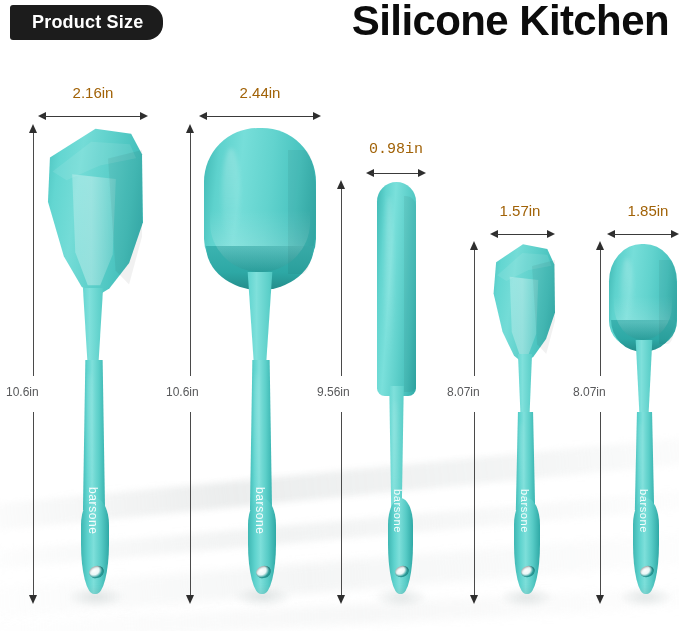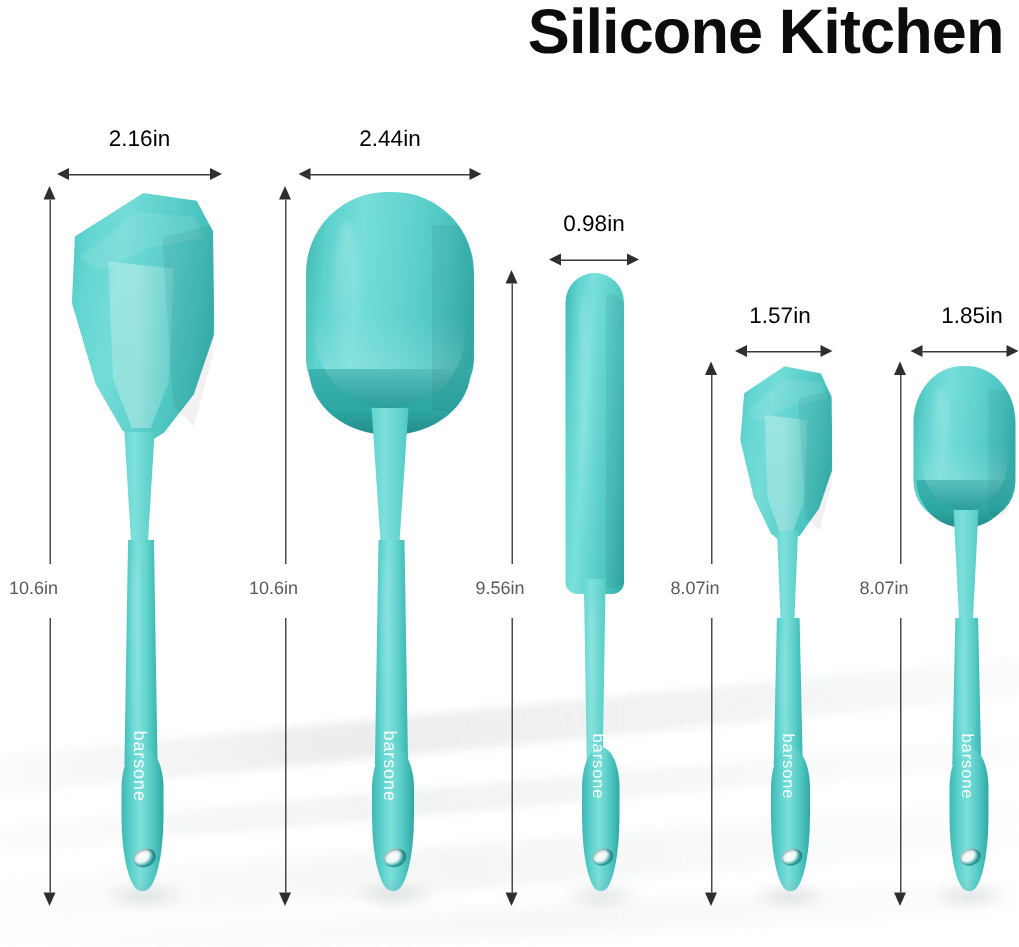--- a/index.html
+++ b/index.html
@@ -41,21 +41,21 @@
 
   
   #title{
     position:absolute;right:10px;top:-2px;width:420px;
     text-align:right;
     font-size:42px;line-height:46px;font-weight:bold;
     color:#0c0c0c;letter-spacing:-.6px;
   }
 
   
-  .wlabel{position:absolute;color:#000000;font-size:15px;white-space:nowrap;text-align:center;}
+  .wlabel{position:absolute;color:#a16207;font-size:15px;white-space:nowrap;text-align:center;}
   .hlabel{position:absolute;color:#58595b;font-size:12px;white-space:nowrap;}
 
   
   .warrow{position:absolute;height:9px;}
   .warrow .shaft{position:absolute;left:5px;right:5px;top:4px;height:1px;background:#3a3a3a;}
   .warrow .hd{position:absolute;top:0;width:0;height:0;border-top:4.5px solid transparent;border-bottom:4.5px solid transparent;}
   .warrow .hd.l{left:0;border-right:8px solid #2e2e2e;}
   .warrow .hd.r{right:0;border-left:8px solid #2e2e2e;}
 
   
@@ -146,20 +146,23 @@
 </head>
 <body>
 
 <div id="stage">
 
   <div class="bg-reflect r1"></div>
   <div class="bg-reflect r2"></div>
   <div class="bg-reflect r3"></div>
   <div class="bg-reflect r4"></div>
 
+  <div id="badge">
+    <span>Product Size</span>
+  </div>
 
   <div id="title">
     <div>Silicone Kitchen</div>
   </div>
 
   <div class="utensil">
 
     <div class="wlabel" style="left:32px;top:84px;width:122px;">2.16in</div>
     <div class="warrow" style="left:38px;top:112px;width:110px;">
       <div class="hd l"></div>
@@ -221,21 +224,21 @@
                 clip-path:polygon(14% 0%, 86% 0%, 96% 100%, 4% 100%);"></div>
     <div class="handle-end" style="left:248px;top:498px;width:28px;height:96px;"></div>
     <div class="hole" style="left:256px;top:566px;width:15px;height:12px;"></div>
     <div class="logo" style="left:267px;top:487px;">barsone</div>
     <div class="gloss" style="left:254px;top:372px;width:5px;height:150px;opacity:.5;"></div>
     <div class="soft-shadow" style="left:233px;top:586px;width:60px;height:22px;"></div>
   </div>
 
   <div class="utensil">
 
-    <div class="wlabel" style="left:356px;top:141px;width:80px;">0.98in</div>
+    <div class="wlabel" style="left:356px;top:141px;width:80px;font-family:Liberation Mono, monospace;">0.98in</div>
     <div class="warrow" style="left:366px;top:169px;width:60px;">
       <div class="hd l"></div>
         <div class="shaft"></div>
         <div class="hd r"></div>
     </div>
 
     <div class="vhead up" style="left:337px;top:180px;"></div>
     <div class="vline" style="left:341px;top:189px;height:187px;"></div>
     <div class="hlabel" style="left:317px;top:385px;">9.56in</div>
     <div class="vline" style="left:341px;top:412px;height:183px;"></div>

